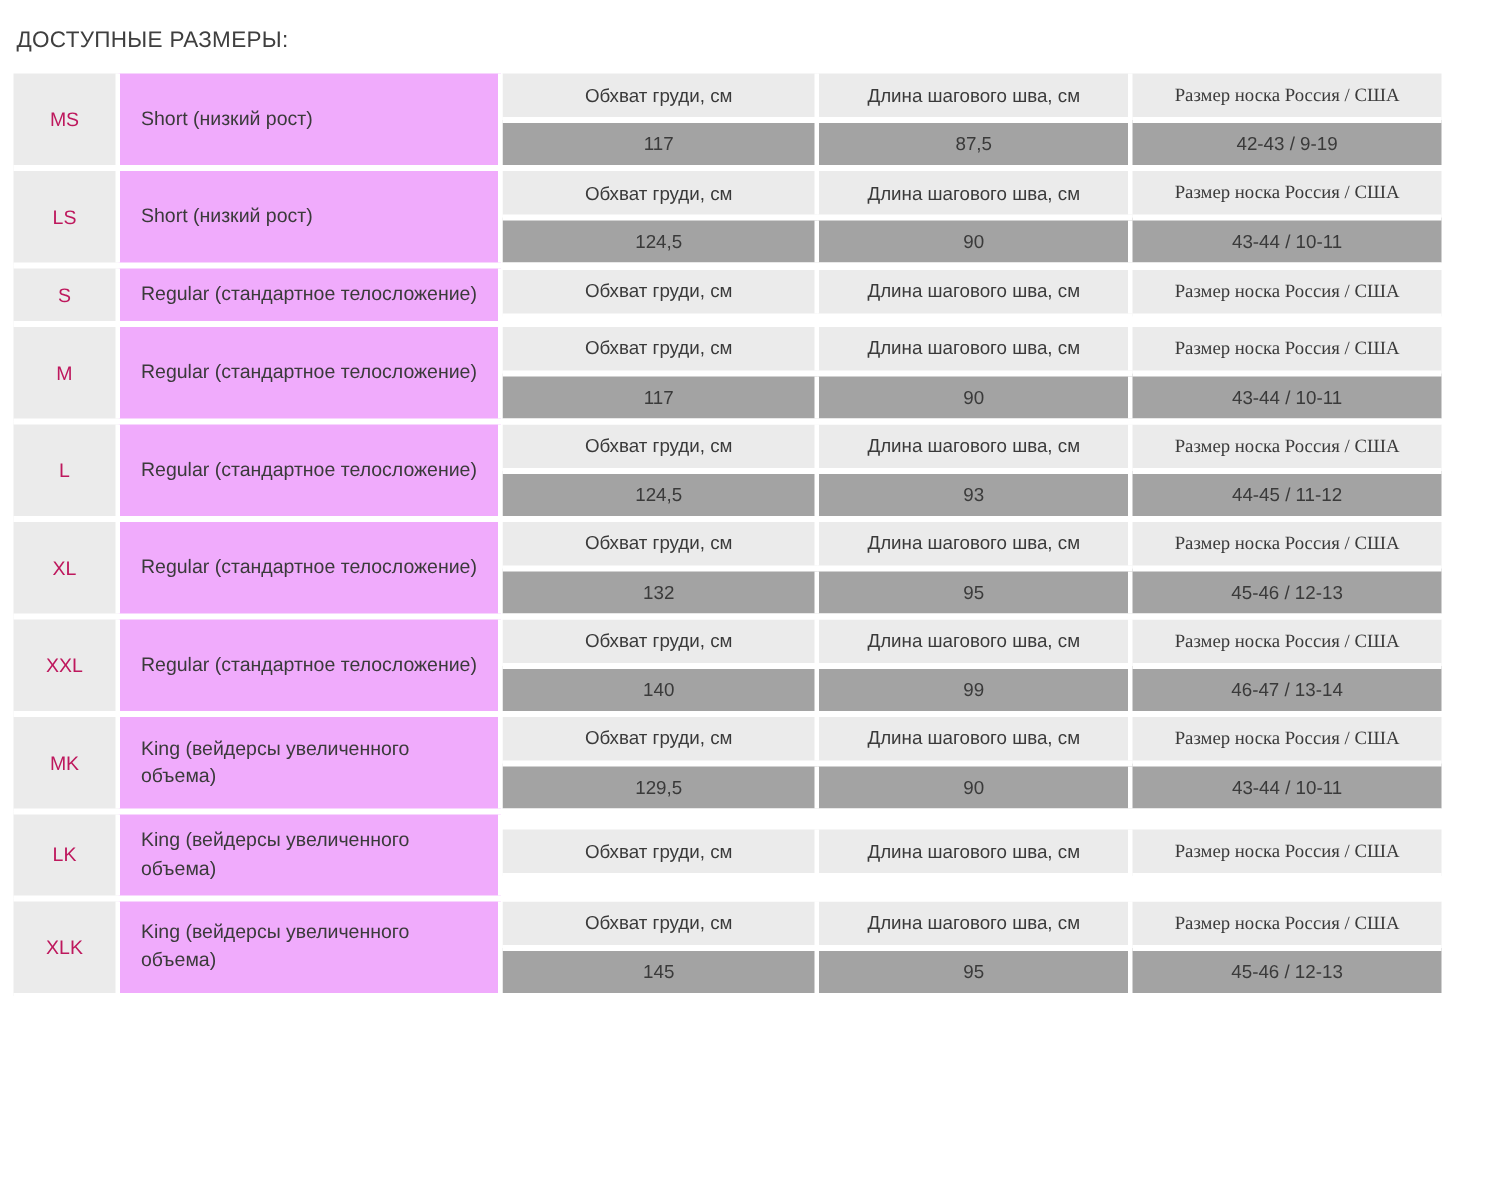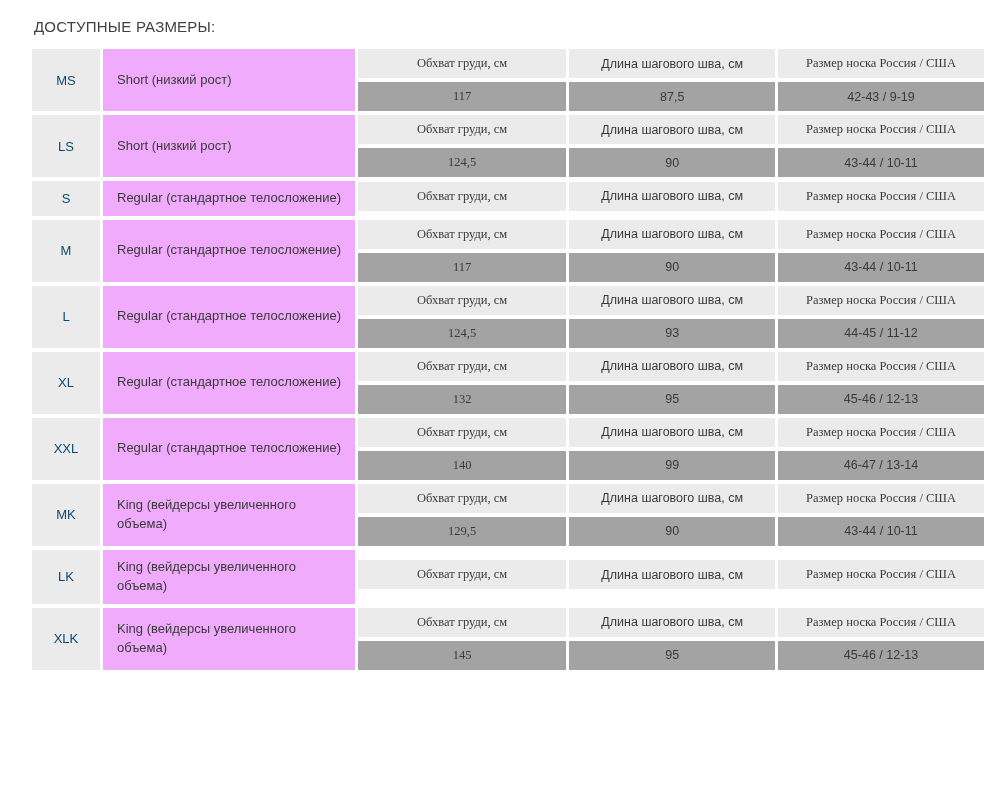--- a/index.html
+++ b/index.html
@@ -11,21 +11,21 @@
     width: 992px;
     height: 802px;
     font-family: "Liberation Sans", sans-serif;
     color: #3a3a3a;
     overflow: hidden;
   }
   .page {
     width: 992px;
     height: 802px;
     box-sizing: border-box;
-    padding: 0 32px;
+    padding: 0 9px;
     position: relative;
   }
   .title {
     font-size: 15px;
     color: #3f3f3f;
     letter-spacing: 0.2px;
     padding: 18px 0 14px 2px;
   }
   table.size-table {
     border-collapse: collapse;
@@ -34,21 +34,21 @@
   }
   table.size-table tr.size-row > td {
     border-bottom: 4px solid #ffffff;
     vertical-align: middle;
   }
   td.size-code {
     width: 60px;
     background: #ebebeb;
     text-align: center;
     font-size: 13px;
-    color: #0c4a6e;
+    color: #be185d;
     padding: 6px 4px;
   }
   td.size-fit {
     width: 228px;
     background: #f0abfc;
     font-size: 13px;
     color: #3a3a3a;
     padding: 8px 10px 8px 14px;
     line-height: 1.45;
     border-left: 3px solid #ffffff;
@@ -78,21 +78,21 @@
     border-right: none;
     font-family: Liberation Serif, serif;
   }
   table.inner tr.val-row td {
     background: #a3a3a3;
     border-right: 3px solid #ffffff;
   }
   table.inner tr.val-row td:last-child {
     border-right: none;
   }
-  .col-a { width: 33.6%; font-family: Liberation Serif, serif; }
+  .col-a { width: 33.6%; }
   .col-b { width: 33.2%; }
   .col-c { width: 33.2%; }
 </style>
 </head>
 <body>
 
 <div class="page">
   <div class="title">ДОСТУПНЫЕ РАЗМЕРЫ:</div>
 
   <table class="size-table">

